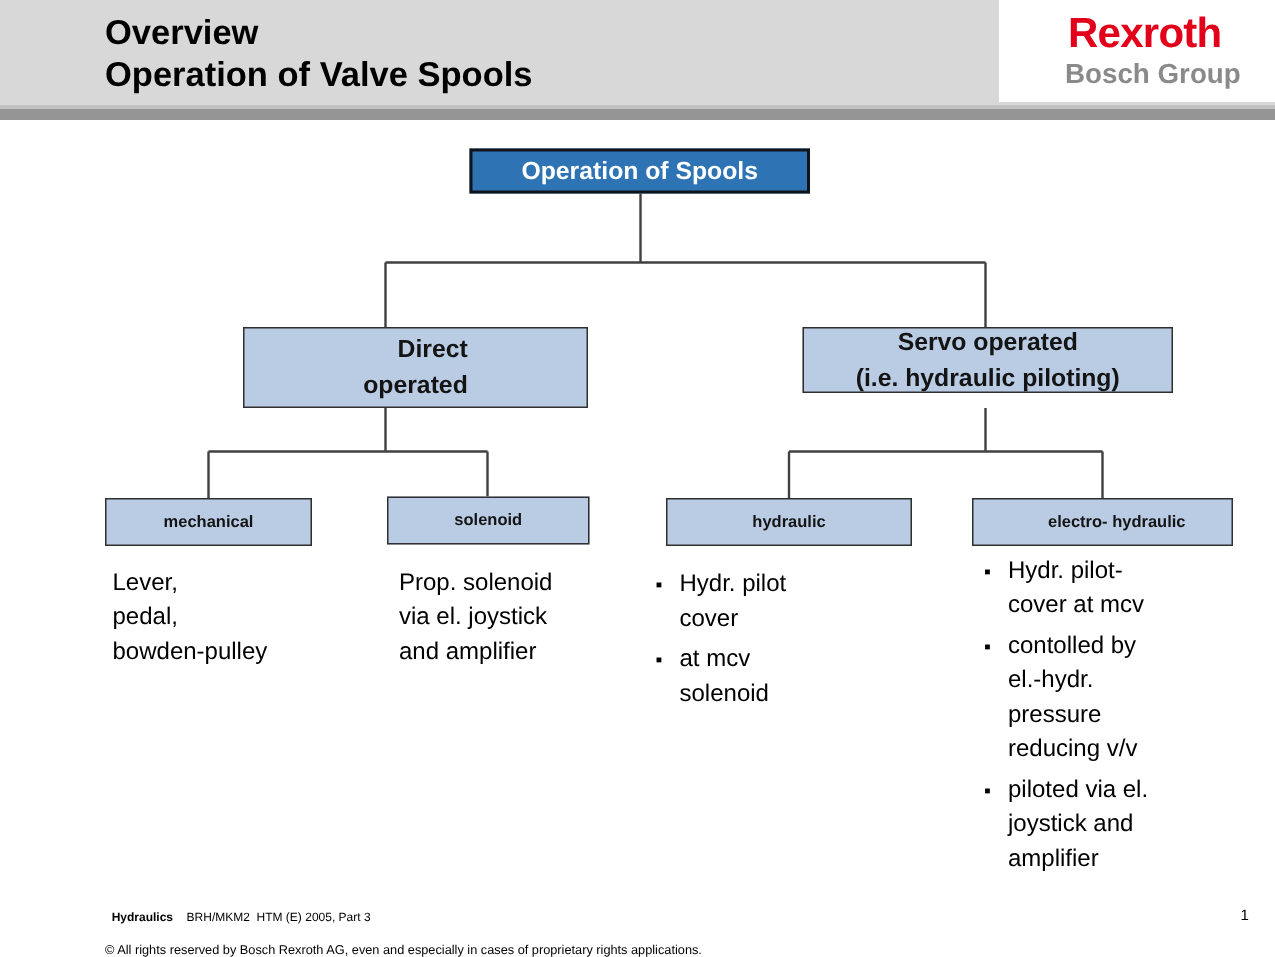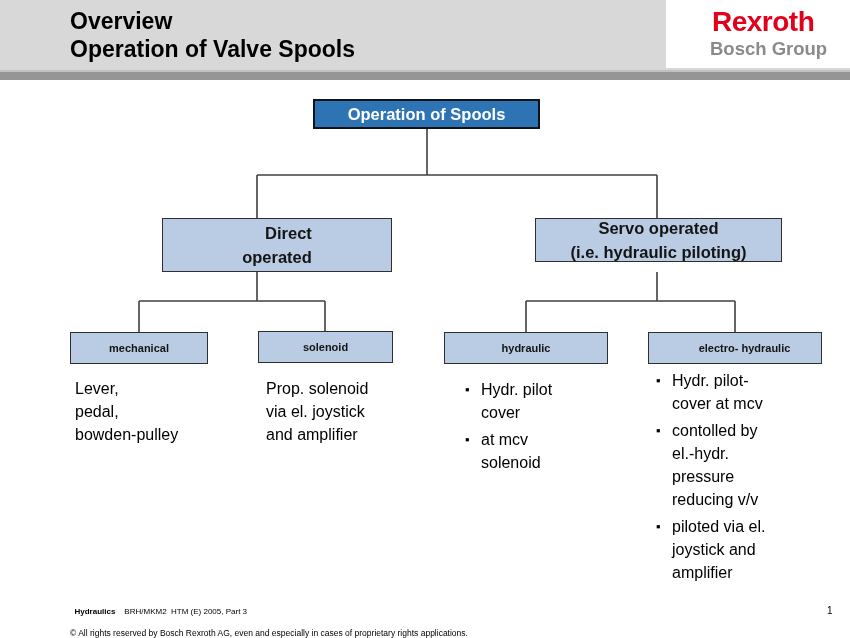--- a/index.html
+++ b/index.html
@@ -38,21 +38,21 @@
   .l3-hydraulic  { left:444px; top:332px; width:164px; height:32px; }
   .l3-electro    { left:648px; top:332px; width:174px; height:32px;padding-left:19px; }
 
   .desc { position:absolute; font-size:16px; line-height:23px; white-space:pre-line; }
   .desc-mechanical { left:75px;  top:377px; }
   .desc-solenoid   { left:266px; top:377px; }
 
   .blist { position:absolute; margin:0; padding:0; list-style:none; font-size:16px; line-height:23px; }
   .blist li { position:relative; padding-left:17px; margin-bottom:4px; }
   .blist li::before { content:"▪"; position:absolute; left:1px; top:0; font-size:13px; }
-  .blist-hydraulic { left:464px; top:378px; width:112px; }
+  .blist-hydraulic { left:436px; top:378px; width:112px; }
   .blist-electro   { left:655px; top:369px; width:126px; }
 
   
   .footer-line { position:absolute; left:70px; top:598px; font-size:8px; white-space:pre; }
   .footer-label { font-weight:bold;margin-top:32px; }
   .footer-ref { margin-left:9px; }
   .copyright { position:absolute; left:70px; top:611px; font-size:8.5px; line-height:9px; white-space:pre; }
   .page-number { position:absolute; left:827px; top:605px; font-size:10px; }
 </style>
 </head>

